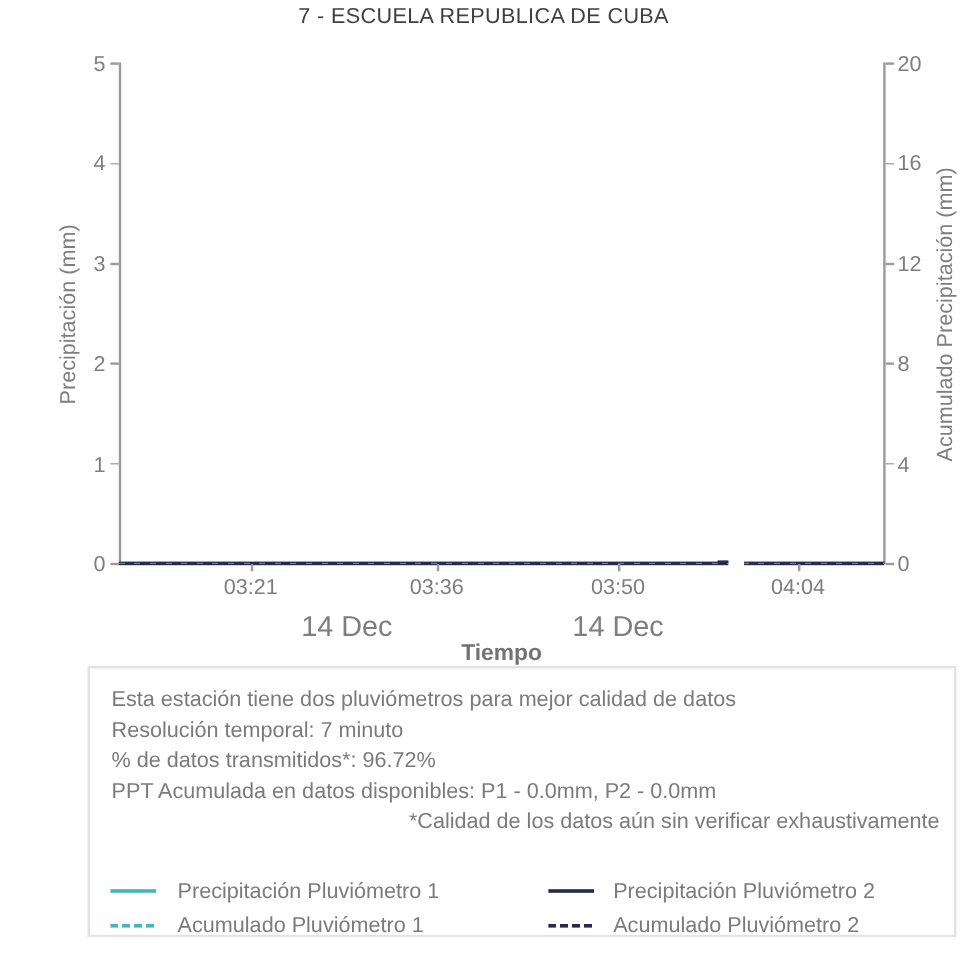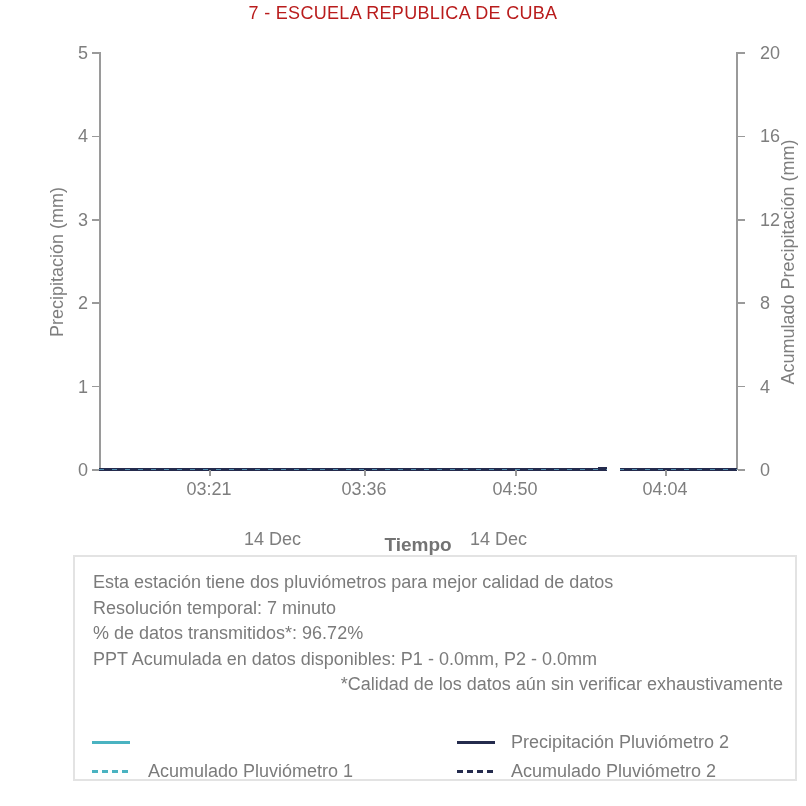--- a/index.html
+++ b/index.html
@@ -2,36 +2,36 @@
 <html><head>
 <meta charset="utf-8">
 <style>
   html,body{margin:0;padding:0;background:#fff;}
   #stage{
     position:relative;width:806px;height:806px;background:#ffffff;overflow:hidden;
     font-family:"Liberation Sans","DejaVu Sans",sans-serif;color:#7b7b7b;
   }
   .abs{position:absolute;}
   
-  #chart-title{left:0;top:3px;width:806px;text-align:center;font-size:18px;color:#b91c1c;letter-spacing:.3px;}
+  #chart-title{left:0;top:3px;width:806px;text-align:center;font-size:18px;color:#404040;letter-spacing:.3px;}
   
   .axis-line-v{width:1.6px;top:52px;height:418px;background:#9a9a9a;}
   #left-axis-line{left:99px;}
   #right-axis-line{left:736px;}
   
   .ytick{height:1.6px;width:7px;background:#9a9a9a;}
   .ytick.left{left:92px;}
   .ytick.right{left:738px;}
   .xtick{width:1.6px;height:6px;top:470px;background:#9a9a9a;}
   
   .ytick-label{font-size:18px;color:#7e7e7e;height:22px;line-height:22px;}
   .ytick-label.left{left:48px;width:40px;text-align:right;}
-  .ytick-label.right{left:748px;width:44px;text-align:left;margin-left:12px;}
+  .ytick-label.right{left:748px;width:44px;text-align:left;}
   .xtick-label{font-size:18px;color:#7e7e7e;top:479px;width:90px;text-align:center;}
-  .date-label{font-size:18px;color:#7e7e7e;top:529px;width:90px;text-align:left;}
+  .date-label{font-size:24px;color:#7e7e7e;top:509px;width:90px;text-align:center;}
   
   .y-axis-title{font-size:18px;color:#7e7e7e;white-space:nowrap;transform:translate(-50%,-50%) rotate(-90deg);}
   #x-axis-title{left:118px;top:534px;width:600px;text-align:center;font-size:19px;font-weight:bold;color:#737373;}
   
   #zero-line{left:99px;top:468px;width:638px;height:2.6px;background:#242b4d;}
   #zero-line-dashes{left:99px;top:468.6px;width:638px;height:1.4px;
     background:repeating-linear-gradient(90deg, rgba(88,156,190,.85) 0 5px, transparent 5px 13px);}
   #zero-line-gap{left:607px;top:466px;width:13px;height:6px;background:#ffffff;}
   #zero-line-gap-dash{left:598px;top:466.5px;width:9px;height:2px;background:#242b4d;}
   
@@ -93,37 +93,38 @@
   <div class="abs" id="zero-line-gap"></div>
   <div class="abs" id="zero-line-gap-dash"></div>
 
   <div class="abs xtick" style="left:209px;"></div>
   <div class="abs xtick" style="left:364px;"></div>
   <div class="abs xtick" style="left:515px;"></div>
   <div class="abs xtick" style="left:665px;"></div>
 
   <div class="abs xtick-label" style="left:164px;">03:21</div>
   <div class="abs xtick-label" style="left:319px;">03:36</div>
-  <div class="abs xtick-label" style="left:470px;">04:50</div>
+  <div class="abs xtick-label" style="left:470px;">03:50</div>
   <div class="abs xtick-label" style="left:620px;">04:04</div>
 
   <div class="abs date-label" style="left:244px;">14 Dec</div>
   <div class="abs date-label" style="left:470px;">14 Dec</div>
 
   <div class="abs" id="x-axis-title">Tiempo</div>
 
   <div class="abs" id="info-box"></div>
 
   <div class="abs info-line" style="top:570px;">Esta estación tiene dos pluviómetros para mejor calidad de datos</div>
   <div class="abs info-line" style="top:595.5px;">Resolución temporal: 7 minuto</div>
   <div class="abs info-line" style="top:621px;">% de datos transmitidos*: 96.72%</div>
   <div class="abs info-line" style="top:646.5px;">PPT Acumulada en datos disponibles: P1 - 0.0mm, P2 - 0.0mm</div>
   <div class="abs info-line" style="top:672px;text-align:right;">*Calidad de los datos aún sin verificar exhaustivamente</div>
 
   <div class="abs swatch solid-teal" style="left:92px;top:741px;"></div>
+  <div class="abs legend-label" style="left:148px;top:730px;">Precipitación Pluviómetro 1</div>
   <div class="abs swatch solid-navy" style="left:457px;top:741px;"></div>
   <div class="abs legend-label" style="left:511px;top:730px;text-align:center;">Precipitación Pluviómetro 2</div>
 
   <div class="abs swatch dash-teal" style="left:92px;top:770px;"></div>
   <div class="abs legend-label" style="left:148px;top:759px;">Acumulado Pluviómetro 1</div>
   <div class="abs swatch dash-navy" style="left:457px;top:770px;"></div>
   <div class="abs legend-label" style="left:511px;top:759px;">Acumulado Pluviómetro 2</div>
 
 </div>
 

